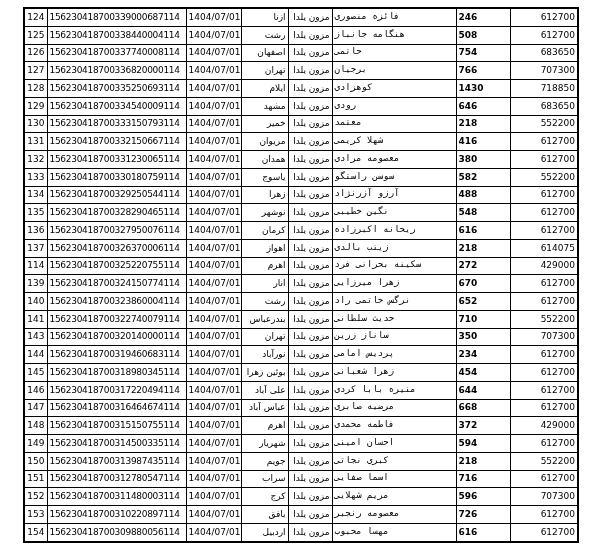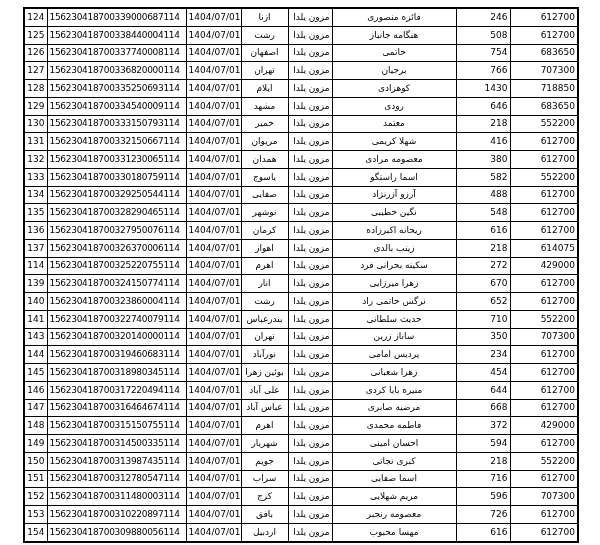--- a/index.html
+++ b/index.html
@@ -32,24 +32,24 @@
     color: #000000;
     padding: 0 2px;
     white-space: nowrap;
     overflow: hidden;
     vertical-align: middle;
     height: 15px;
   }
   td.c-no     { text-align: right; padding-right: 3px; font-size: 9px; }
   td.c-id     { text-align: left; padding-left: 2px; letter-spacing: -0.3px; font-size: 9px; }
   td.c-date   { text-align: center; font-size: 9px; }
-  td.c-city   { text-align: center; direction: rtl; padding-right: 2px; font-size: 8.5px; }
+  td.c-city   { text-align: right; direction: rtl; padding-right: 2px; font-size: 8.5px; }
   td.c-shop   { text-align: right; direction: rtl; padding: 0 1px; font-size: 8.5px; }
-  td.c-name   { text-align: center; direction: rtl; font-size: 8.5px; }
-  td.c-qty    { text-align: right; padding-right: 5px; font-size: 9px; }
+  td.c-name   { text-align: left; direction: rtl; font-size: 8.5px; font-family: Liberation Mono, monospace; }
+  td.c-qty    { padding-right: 5px; font-size: 9px; font-weight: bold; }
   td.c-amount { text-align: right; padding-right: 6px; font-size: 9px; margin-top: 28px; }
 </style>
 </head>
 <body>
 
 <div class="sheet">
   <table class="report">
     <colgroup>
       <col style="width:23px">
       <col style="width:139px">
@@ -150,29 +150,29 @@
     <td class="c-name">معصومه مرادی</td>
     <td class="c-qty">380</td>
     <td class="c-amount">612700</td>
   </tr>
         <tr>
     <td class="c-no">133</td>
     <td class="c-id">156230418700330180759114</td>
     <td class="c-date">1404/07/01</td>
     <td class="c-city">یاسوج</td>
     <td class="c-shop">مزون یلدا</td>
-    <td class="c-name">اسما راستگو</td>
+    <td class="c-name">سوسن راستگو</td>
     <td class="c-qty">582</td>
     <td class="c-amount">552200</td>
   </tr>
         <tr>
     <td class="c-no">134</td>
     <td class="c-id">156230418700329250544114</td>
     <td class="c-date">1404/07/01</td>
-    <td class="c-city">صفایی</td>
+    <td class="c-city">زهرا</td>
     <td class="c-shop">مزون یلدا</td>
     <td class="c-name">آرزو آزرنژاد</td>
     <td class="c-qty">488</td>
     <td class="c-amount">612700</td>
   </tr>
         <tr>
     <td class="c-no">135</td>
     <td class="c-id">156230418700328290465114</td>
     <td class="c-date">1404/07/01</td>
     <td class="c-city">نوشهر</td>

